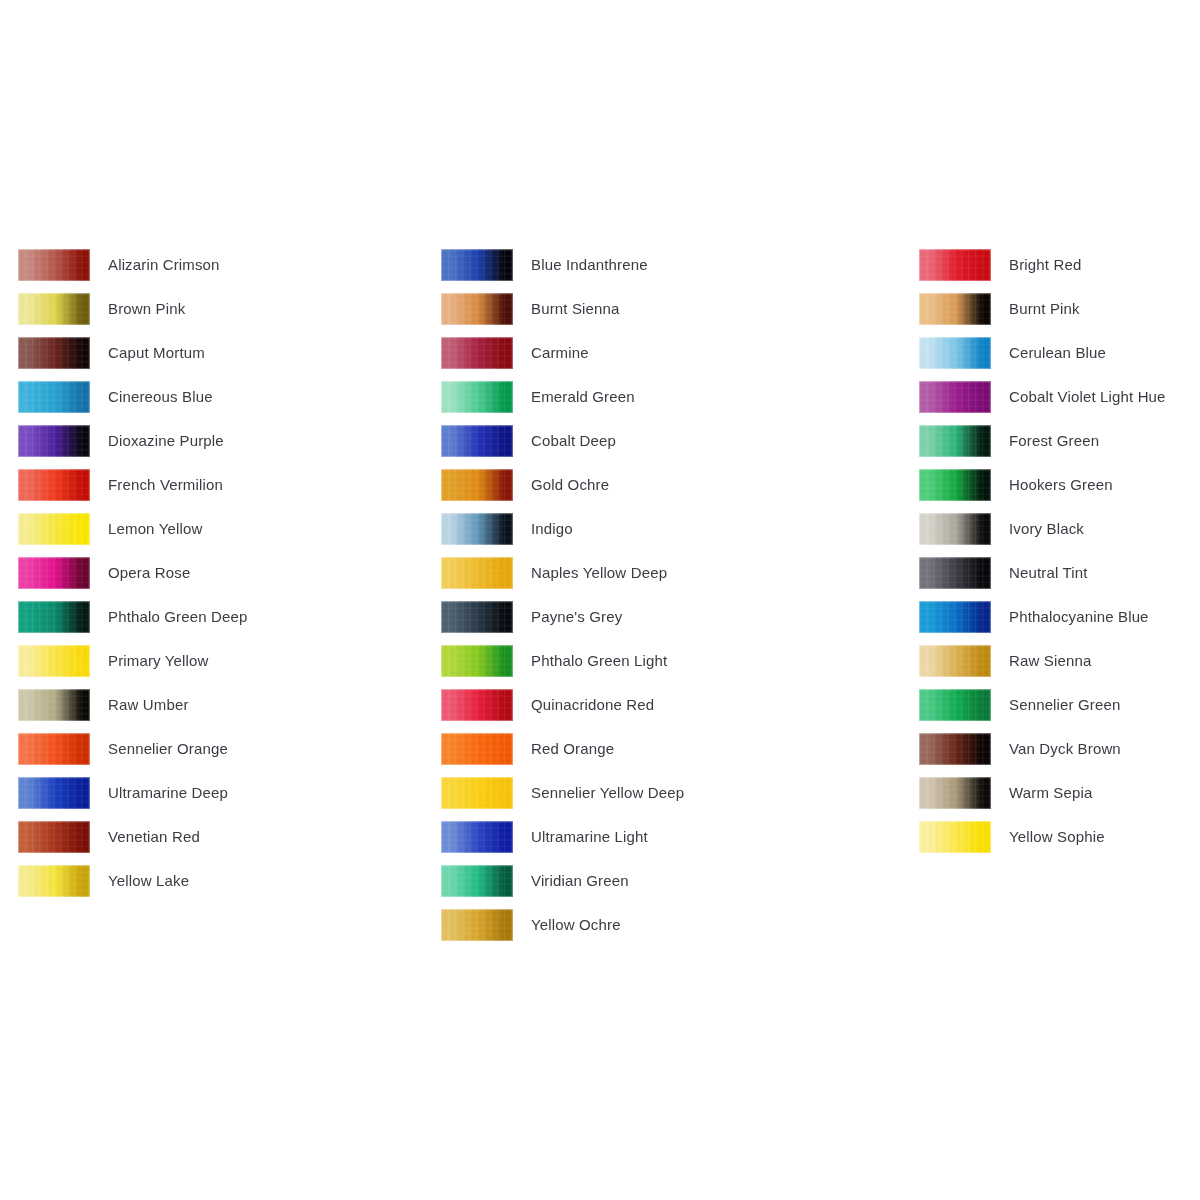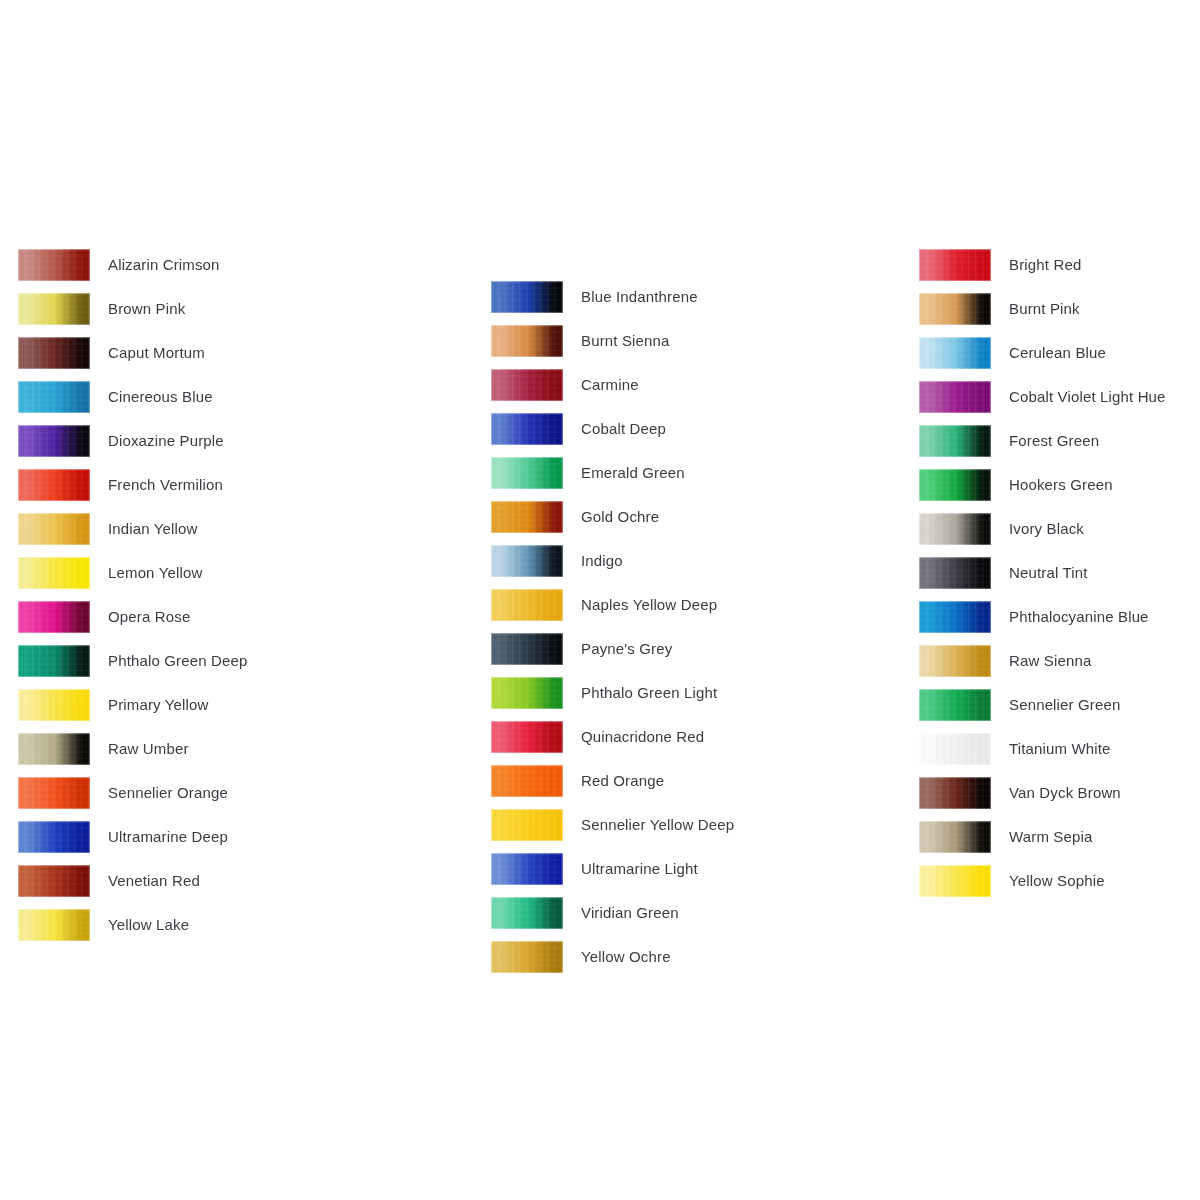--- a/index.html
+++ b/index.html
@@ -21,21 +21,21 @@
     height: 1200px;
     background: #ffffff;
     border-radius: 21px;
   }
 
   .column {
     position: absolute;
     top: 249px;
   }
   .col-0 { left: 18px; }
-  .col-1 { left: 491px; margin-top: 32px; }
+  .col-1 { left: 441px; }
   .col-2 { left: 919px; }
 
   .swatch-row {
     position: relative;
     height: 44px;
     display: flex;
     align-items: flex-start;
   }
 
   .swatch {
@@ -120,26 +120,20 @@
         </div>
         <div class="label">Dioxazine Purple</div>
       </div>
       <div class="swatch-row">
         <div class="swatch" style="background: linear-gradient(90deg, rgb(240, 105, 90) 0%, rgb(240, 105, 90) 14%, rgb(239, 59, 28) 52%, rgb(198, 13, 6) 88%, rgb(198, 13, 6) 100%);">
           <div class="texture"></div>
         </div>
         <div class="label">French Vermilion</div>
       </div>
       <div class="swatch-row">
-        <div class="swatch" style="background: linear-gradient(90deg, rgb(240, 215, 142) 0%, rgb(240, 215, 142) 14%, rgb(238, 194, 76) 52%, rgb(215, 151, 18) 88%, rgb(215, 151, 18) 100%);">
-          <div class="texture"></div>
-        </div>
-        <div class="label">Indian Yellow</div>
-      </div>
-      <div class="swatch-row">
         <div class="swatch" style="background: linear-gradient(90deg, rgb(247, 239, 147) 0%, rgb(247, 239, 147) 14%, rgb(248, 232, 61) 52%, rgb(251, 232, 0) 88%, rgb(251, 232, 0) 100%);">
           <div class="texture"></div>
         </div>
         <div class="label">Lemon Yellow</div>
       </div>
       <div class="swatch-row">
         <div class="swatch" style="background: linear-gradient(90deg, rgb(239, 63, 168) 0%, rgb(239, 63, 168) 14%, rgb(226, 16, 140) 52%, rgb(107, 4, 48) 88%, rgb(107, 4, 48) 100%);">
           <div class="texture"></div>
         </div>
         <div class="label">Opera Rose</div>
@@ -200,30 +194,30 @@
         </div>
         <div class="label">Burnt Sienna</div>
       </div>
       <div class="swatch-row">
         <div class="swatch" style="background: linear-gradient(90deg, rgb(194, 95, 119) 0%, rgb(194, 95, 119) 14%, rgb(166, 32, 63) 52%, rgb(138, 10, 18) 88%, rgb(138, 10, 18) 100%);">
           <div class="texture"></div>
         </div>
         <div class="label">Carmine</div>
       </div>
       <div class="swatch-row">
+        <div class="swatch" style="background: linear-gradient(90deg, rgb(159, 228, 195) 0%, rgb(159, 228, 195) 14%, rgb(78, 203, 147) 52%, rgb(3, 154, 77) 88%, rgb(3, 154, 77) 100%);">
+          <div class="texture"></div>
+        </div>
+        <div class="label">Emerald Green</div>
+      </div>
+      <div class="swatch-row">
         <div class="swatch" style="background: linear-gradient(90deg, rgb(94, 127, 208) 0%, rgb(94, 127, 208) 14%, rgb(36, 50, 184) 52%, rgb(12, 20, 134) 88%, rgb(12, 20, 134) 100%);">
           <div class="texture"></div>
         </div>
         <div class="label">Cobalt Deep</div>
-      </div>
-      <div class="swatch-row">
-        <div class="swatch" style="background: linear-gradient(90deg, rgb(159, 228, 195) 0%, rgb(159, 228, 195) 14%, rgb(78, 203, 147) 52%, rgb(3, 154, 77) 88%, rgb(3, 154, 77) 100%);">
-          <div class="texture"></div>
-        </div>
-        <div class="label">Emerald Green</div>
       </div>
       <div class="swatch-row">
         <div class="swatch" style="background: linear-gradient(90deg, rgb(228, 162, 42) 0%, rgb(228, 162, 42) 14%, rgb(224, 138, 20) 52%, rgb(138, 22, 6) 88%, rgb(138, 22, 6) 100%);">
           <div class="texture"></div>
         </div>
         <div class="label">Gold Ochre</div>
       </div>
       <div class="swatch-row">
         <div class="swatch" style="background: linear-gradient(90deg, rgb(188, 214, 230) 0%, rgb(188, 214, 230) 14%, rgb(95, 149, 184) 52%, rgb(9, 18, 28) 88%, rgb(9, 18, 28) 100%);">
           <div class="texture"></div>
@@ -346,26 +340,20 @@
         </div>
         <div class="label">Raw Sienna</div>
       </div>
       <div class="swatch-row">
         <div class="swatch" style="background: linear-gradient(90deg, rgb(78, 203, 136) 0%, rgb(78, 203, 136) 14%, rgb(18, 173, 82) 52%, rgb(10, 122, 54) 88%, rgb(10, 122, 54) 100%);">
           <div class="texture"></div>
         </div>
         <div class="label">Sennelier Green</div>
       </div>
       <div class="swatch-row">
-        <div class="swatch" style="background: linear-gradient(90deg, rgb(251, 251, 250) 0%, rgb(251, 251, 250) 14%, rgb(242, 242, 240) 52%, rgb(234, 234, 232) 88%, rgb(234, 234, 232) 100%);">
-          <div class="texture"></div>
-        </div>
-        <div class="label">Titanium White</div>
-      </div>
-      <div class="swatch-row">
         <div class="swatch" style="background: linear-gradient(90deg, rgb(154, 106, 94) 0%, rgb(154, 106, 94) 14%, rgb(106, 36, 24) 52%, rgb(10, 4, 4) 88%, rgb(10, 4, 4) 100%);">
           <div class="texture"></div>
         </div>
         <div class="label">Van Dyck Brown</div>
       </div>
       <div class="swatch-row">
         <div class="swatch" style="background: linear-gradient(90deg, rgb(212, 200, 180) 0%, rgb(212, 200, 180) 14%, rgb(168, 152, 120) 52%, rgb(12, 10, 6) 88%, rgb(12, 10, 6) 100%);">
           <div class="texture"></div>
         </div>
         <div class="label">Warm Sepia</div>

